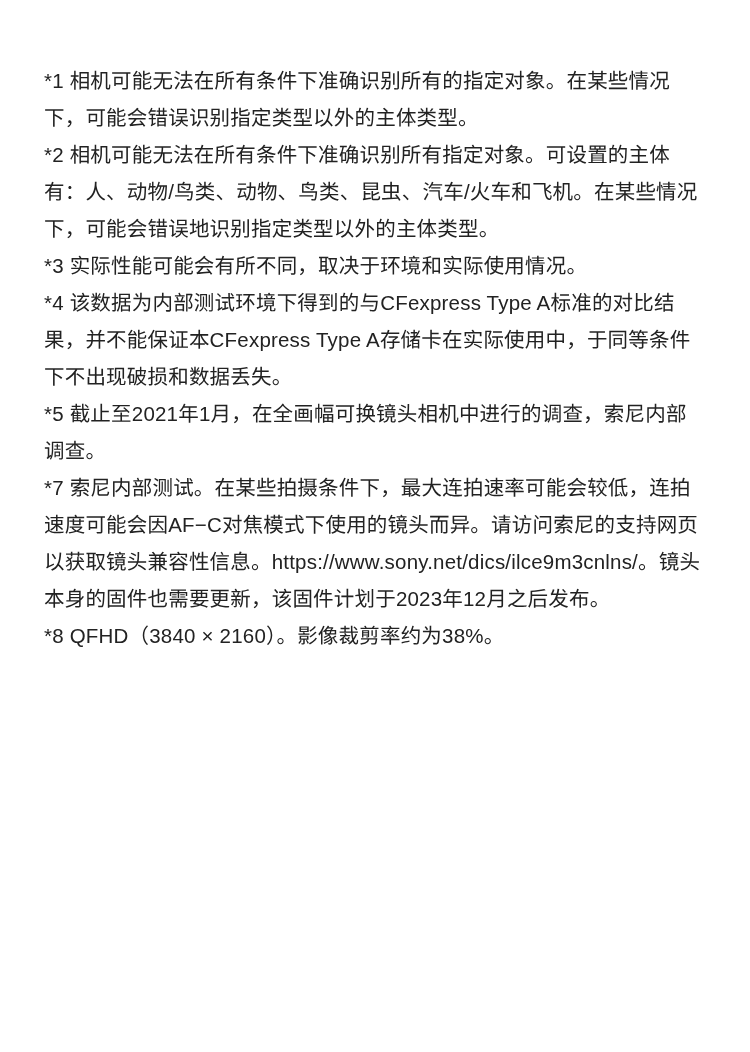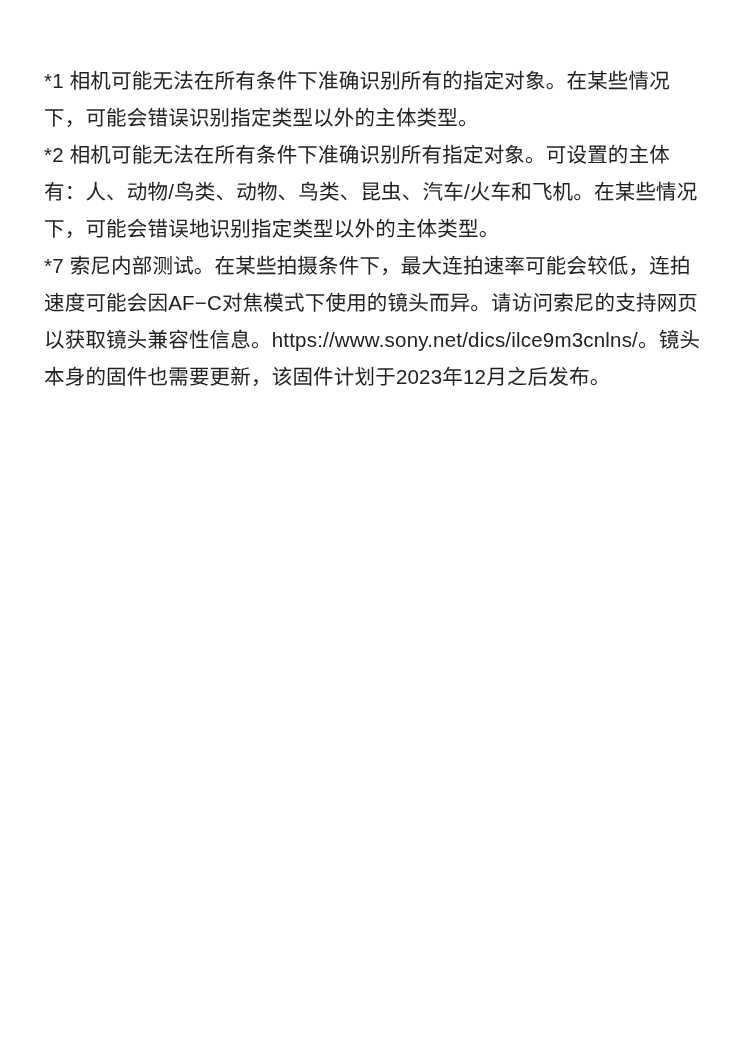--- a/index.html
+++ b/index.html
@@ -38,15 +38,19 @@
     margin-top: 0px;
   }
 </style>
 </head>
 <body>
 
 <div class="page">
   <div class="footnotes">
     <p class="note"> *1 相机可能无法在所有条件下准确识别所有的指定对象。在某些情况下，可能会错误识别指定类型以外的主体类型。</p>
     <p class="note">*2 相机可能无法在所有条件下准确识别所有指定对象。可设置的主体有：人、动物/鸟类、动物、鸟类、昆虫、汽车/火车和飞机。在某些情况下，可能会错误地识别指定类型以外的主体类型。</p>
+    <p class="note">*3 实际性能可能会有所不同，取决于环境和实际使用情况。</p>
+    <p class="note">*4 该数据为内部测试环境下得到的与CFexpress Type A标准的对比结果，并不能保证本CFexpress Type A存储卡在实际使用中，于同等条件下不出现破损和数据丢失。</p>
+    <p class="note">*5 截止至2021年1月，在全画幅可换镜头相机中进行的调查，索尼内部调查。</p>
     <p class="note">*7 索尼内部测试。在某些拍摄条件下，最大连拍速率可能会较低，连拍速度可能会因AF−C对焦模式下使用的镜头而异。请访问索尼的支持网页以获取镜头兼容性信息。https://www.sony.net/dics/ilce9m3cnlns/。镜头本身的固件也需要更新，该固件计划于2023年12月之后发布。</p>
+    <p class="note">*8 QFHD（3840 × 2160）。影像裁剪率约为38%。</p>
   </div>
 </div>
 
 </body></html>

